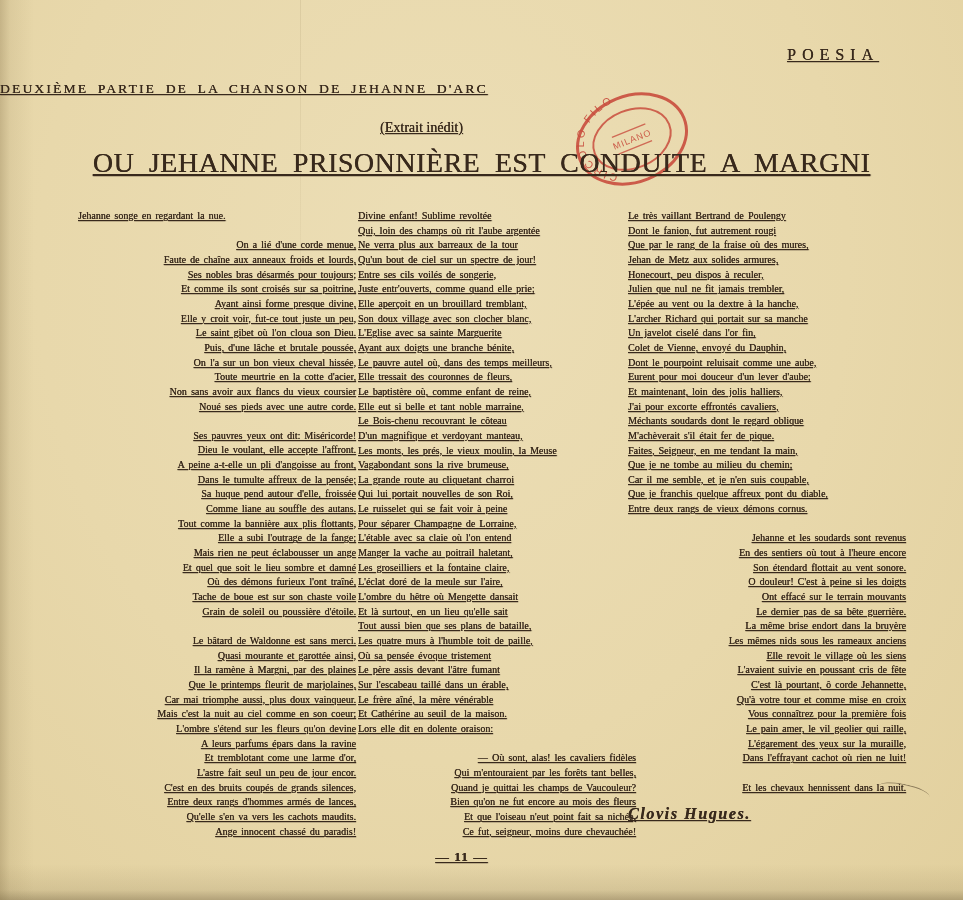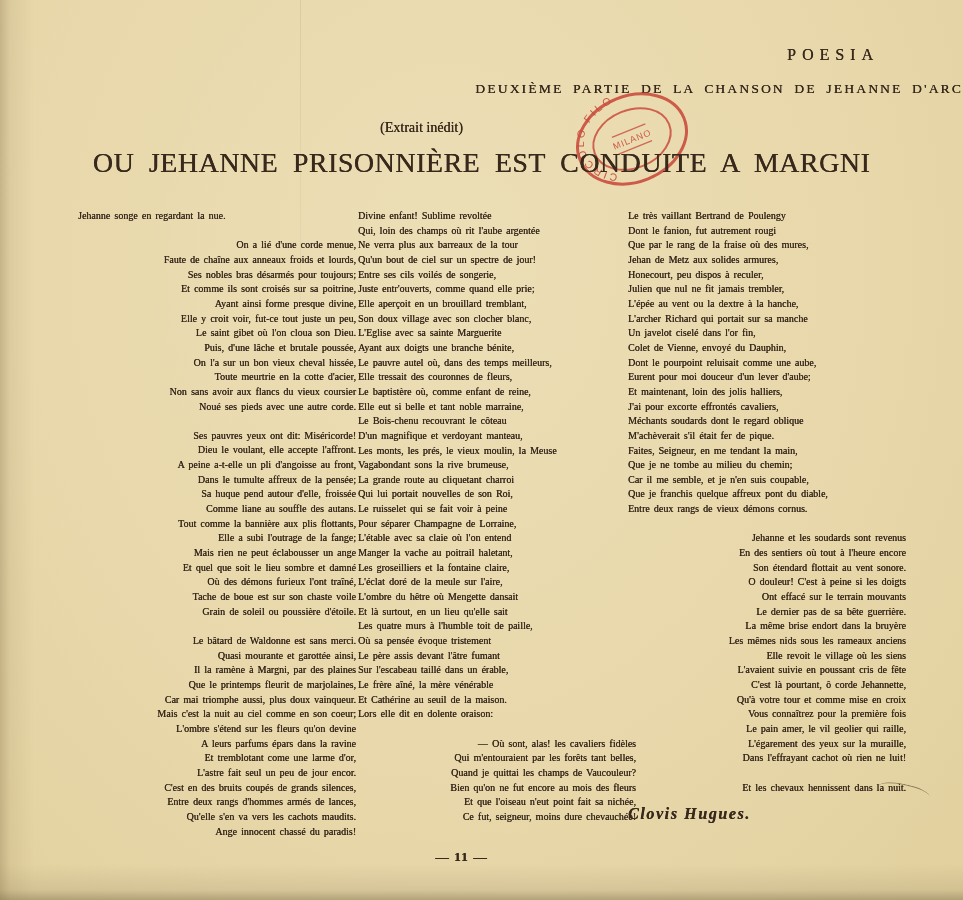--- a/index.html
+++ b/index.html
@@ -9,29 +9,29 @@
     overflow:hidden;
   }
   .page{
     position:relative;width:963px;height:900px;
     background:
       linear-gradient(to right, rgba(120,100,60,.30) 0px, rgba(120,100,60,.10) 10px, rgba(0,0,0,0) 34px),
       linear-gradient(to top, rgba(95,80,50,.38) 0px, rgba(95,80,50,.12) 10px, rgba(0,0,0,0) 36px),
       radial-gradient(ellipse at 46% 30%, #ecdeb6 0%, #e8d8ab 55%, #e2d09e 100%);
     color:#38291c;
   }
-  .ink{ text-shadow:0.25px 0.25px 0 currentColor; }
+  .ink{ text-shadow:0.25px 0.25px 0 currentColor;text-decoration:underline; }
 
   .masthead{
     position:absolute;top:46px;right:84px;
     font-size:16px;letter-spacing:6px;font-weight:normal;
   }
   .subtitle{
     position:absolute;top:81px;left:0;width:100%;
-    text-align:right;font-size:13.5px;letter-spacing:2.2px;word-spacing:4px;
+    text-align:left;font-size:13.5px;letter-spacing:2.2px;word-spacing:4px;
   }
   .edition-note{
     position:absolute;top:120px;left:0;width:100%;
     text-align:center;font-size:14px;
     transform:translateX(-60px);
   }
   .main-title{
     position:absolute;top:147px;left:0;width:100%;
     text-align:center;font-size:28px;letter-spacing:0.5px;word-spacing:7px;
     font-weight:normal;margin:0;
@@ -183,20 +183,21 @@
         <div class="line">La grande route au cliquetant charroi</div>
         <div class="line">Qui lui portait nouvelles de son Roi,</div>
         <div class="line">Le ruisselet qui se fait voir à peine</div>
         <div class="line">Pour séparer Champagne de Lorraine,</div>
         <div class="line">L'étable avec sa claie où l'on entend</div>
         <div class="line">Manger la vache au poitrail haletant,</div>
         <div class="line">Les groseilliers et la fontaine claire,</div>
         <div class="line">L'éclat doré de la meule sur l'aire,</div>
         <div class="line">L'ombre du hêtre où Mengette dansait</div>
         <div class="line">Et là surtout, en un lieu qu'elle sait</div>
+        <div class="line">Tout aussi bien que ses plans de bataille,</div>
         <div class="line">Les quatre murs à l'humble toit de paille,</div>
         <div class="line">Où sa pensée évoque tristement</div>
         <div class="line">Le père assis devant l'âtre fumant</div>
         <div class="line">Sur l'escabeau taillé dans un érable,</div>
         <div class="line">Le frère aîné, la mère vénérable</div>
         <div class="line">Et Cathérine au seuil de la maison.</div>
         <div class="line">Lors elle dit en dolente oraison:</div>
       </div>
       <div class="stanza">
         <div class="line">— Où sont, alas! les cavaliers fidèles</div>

